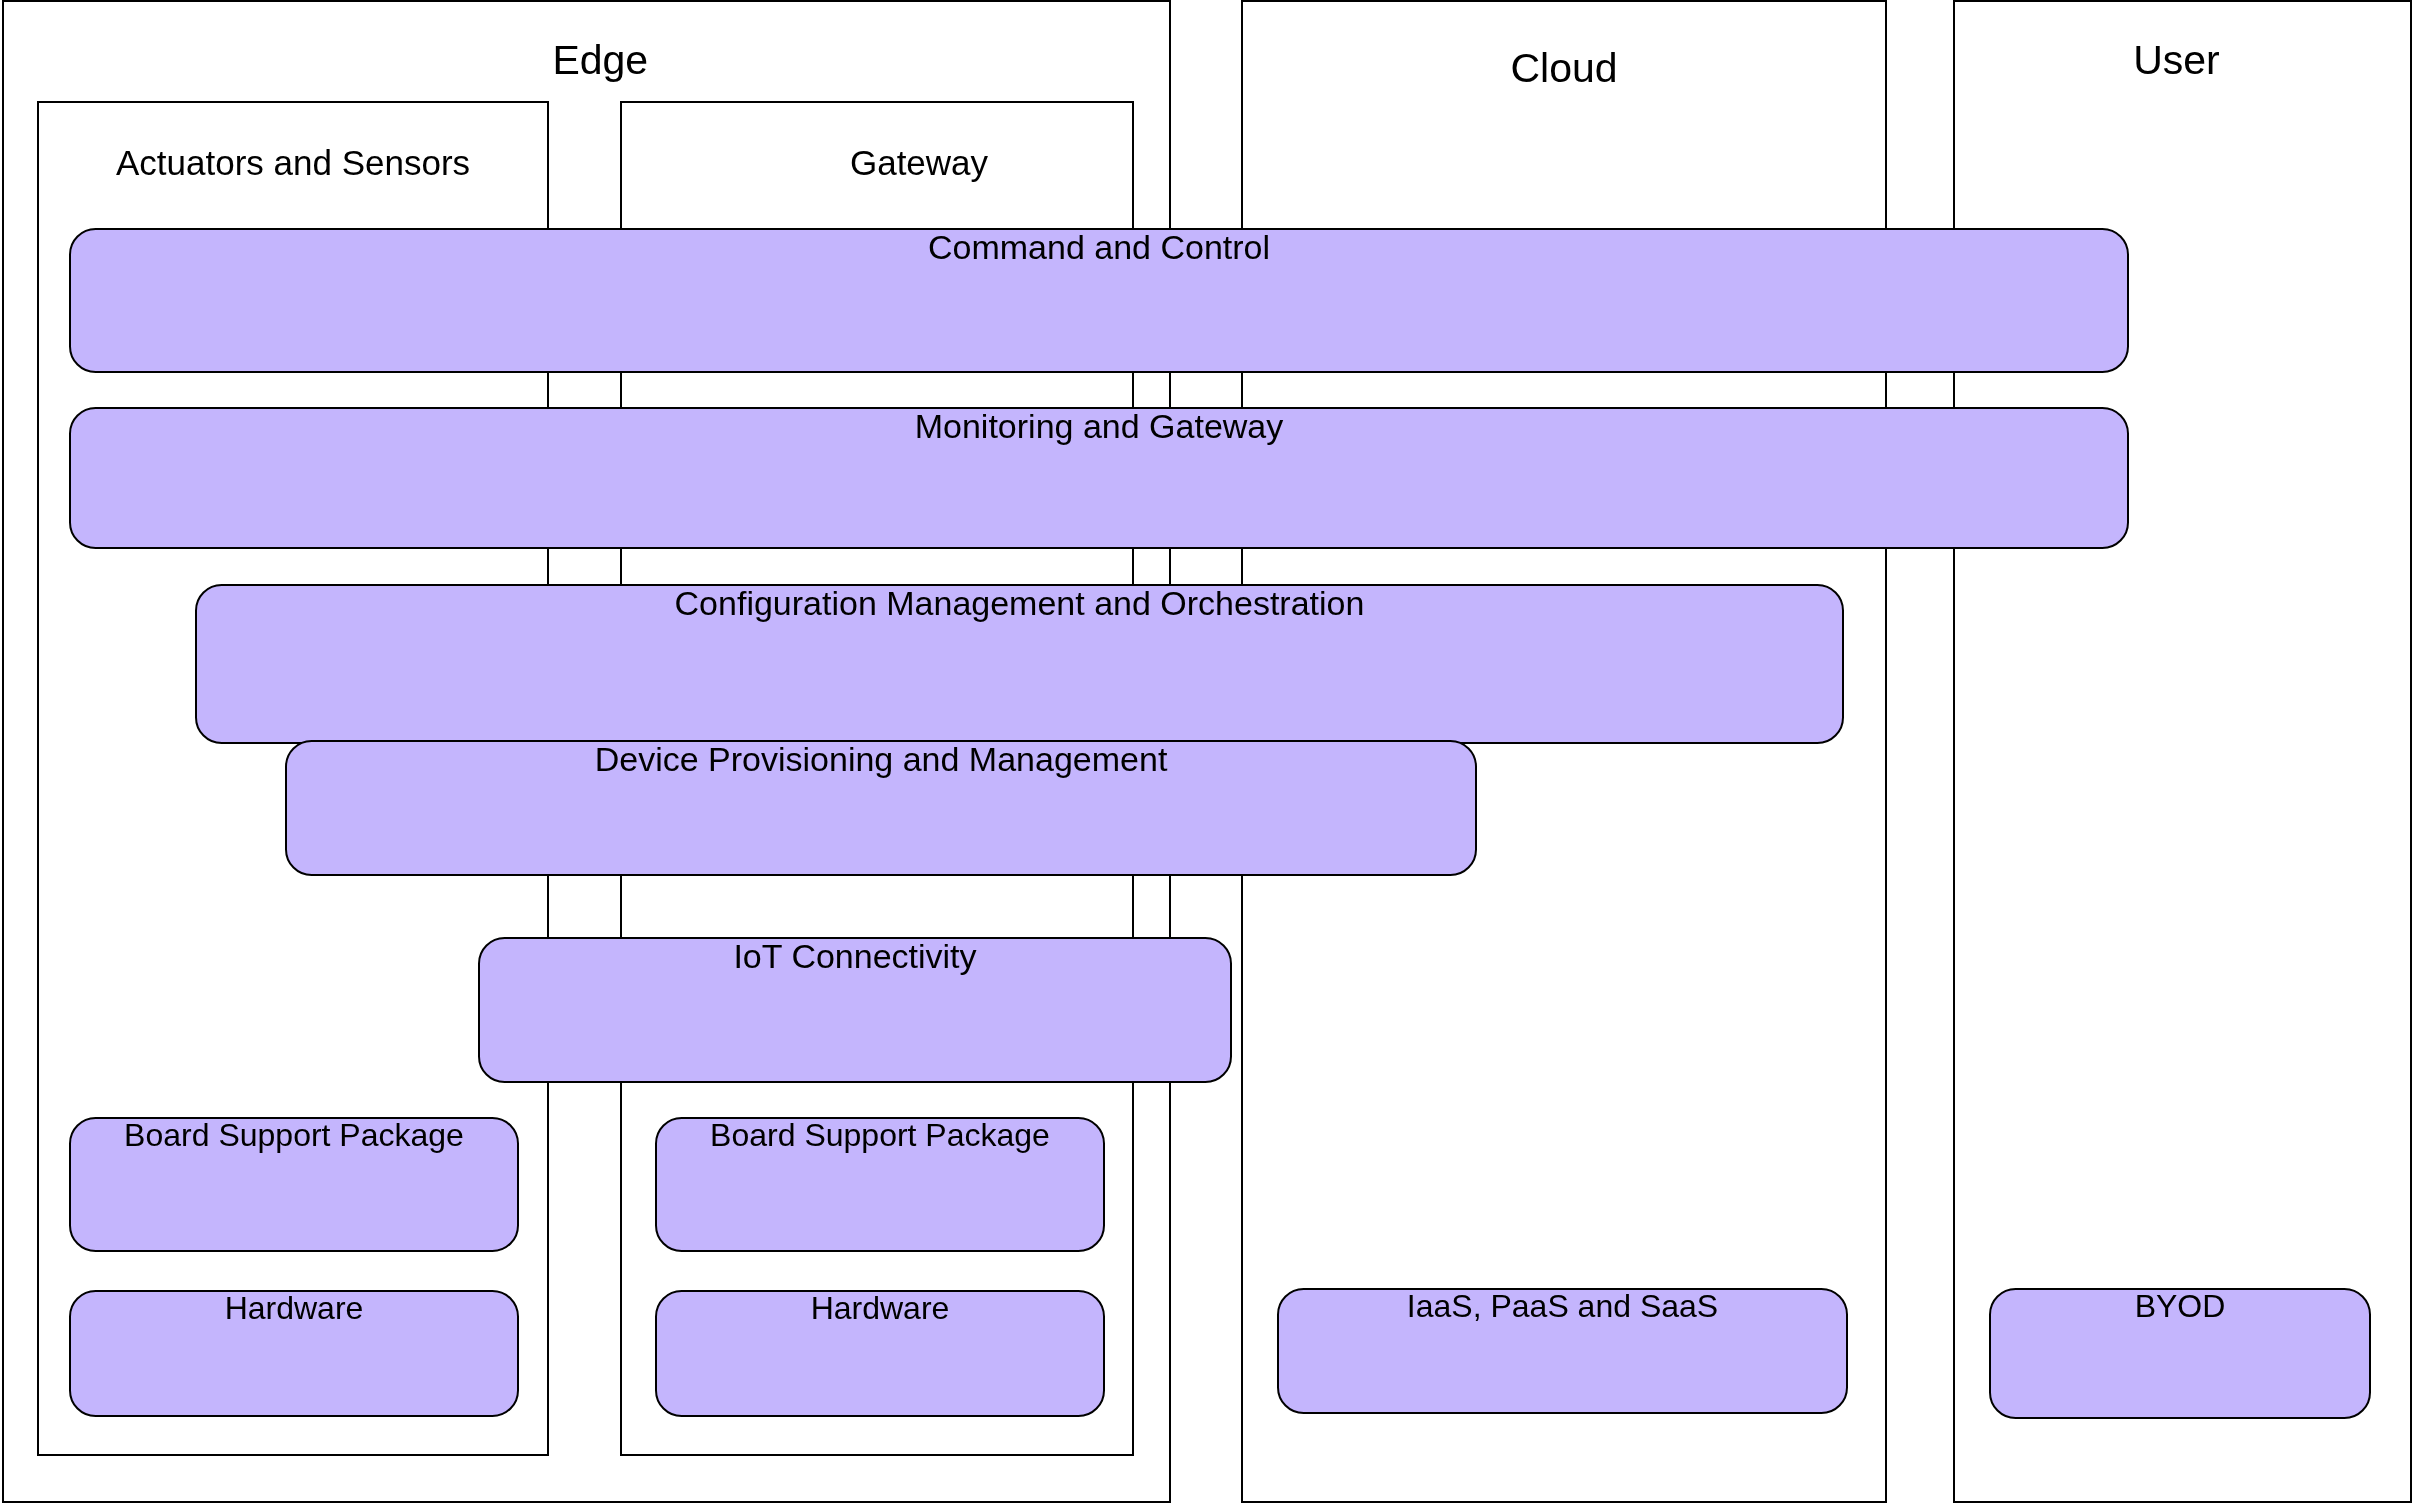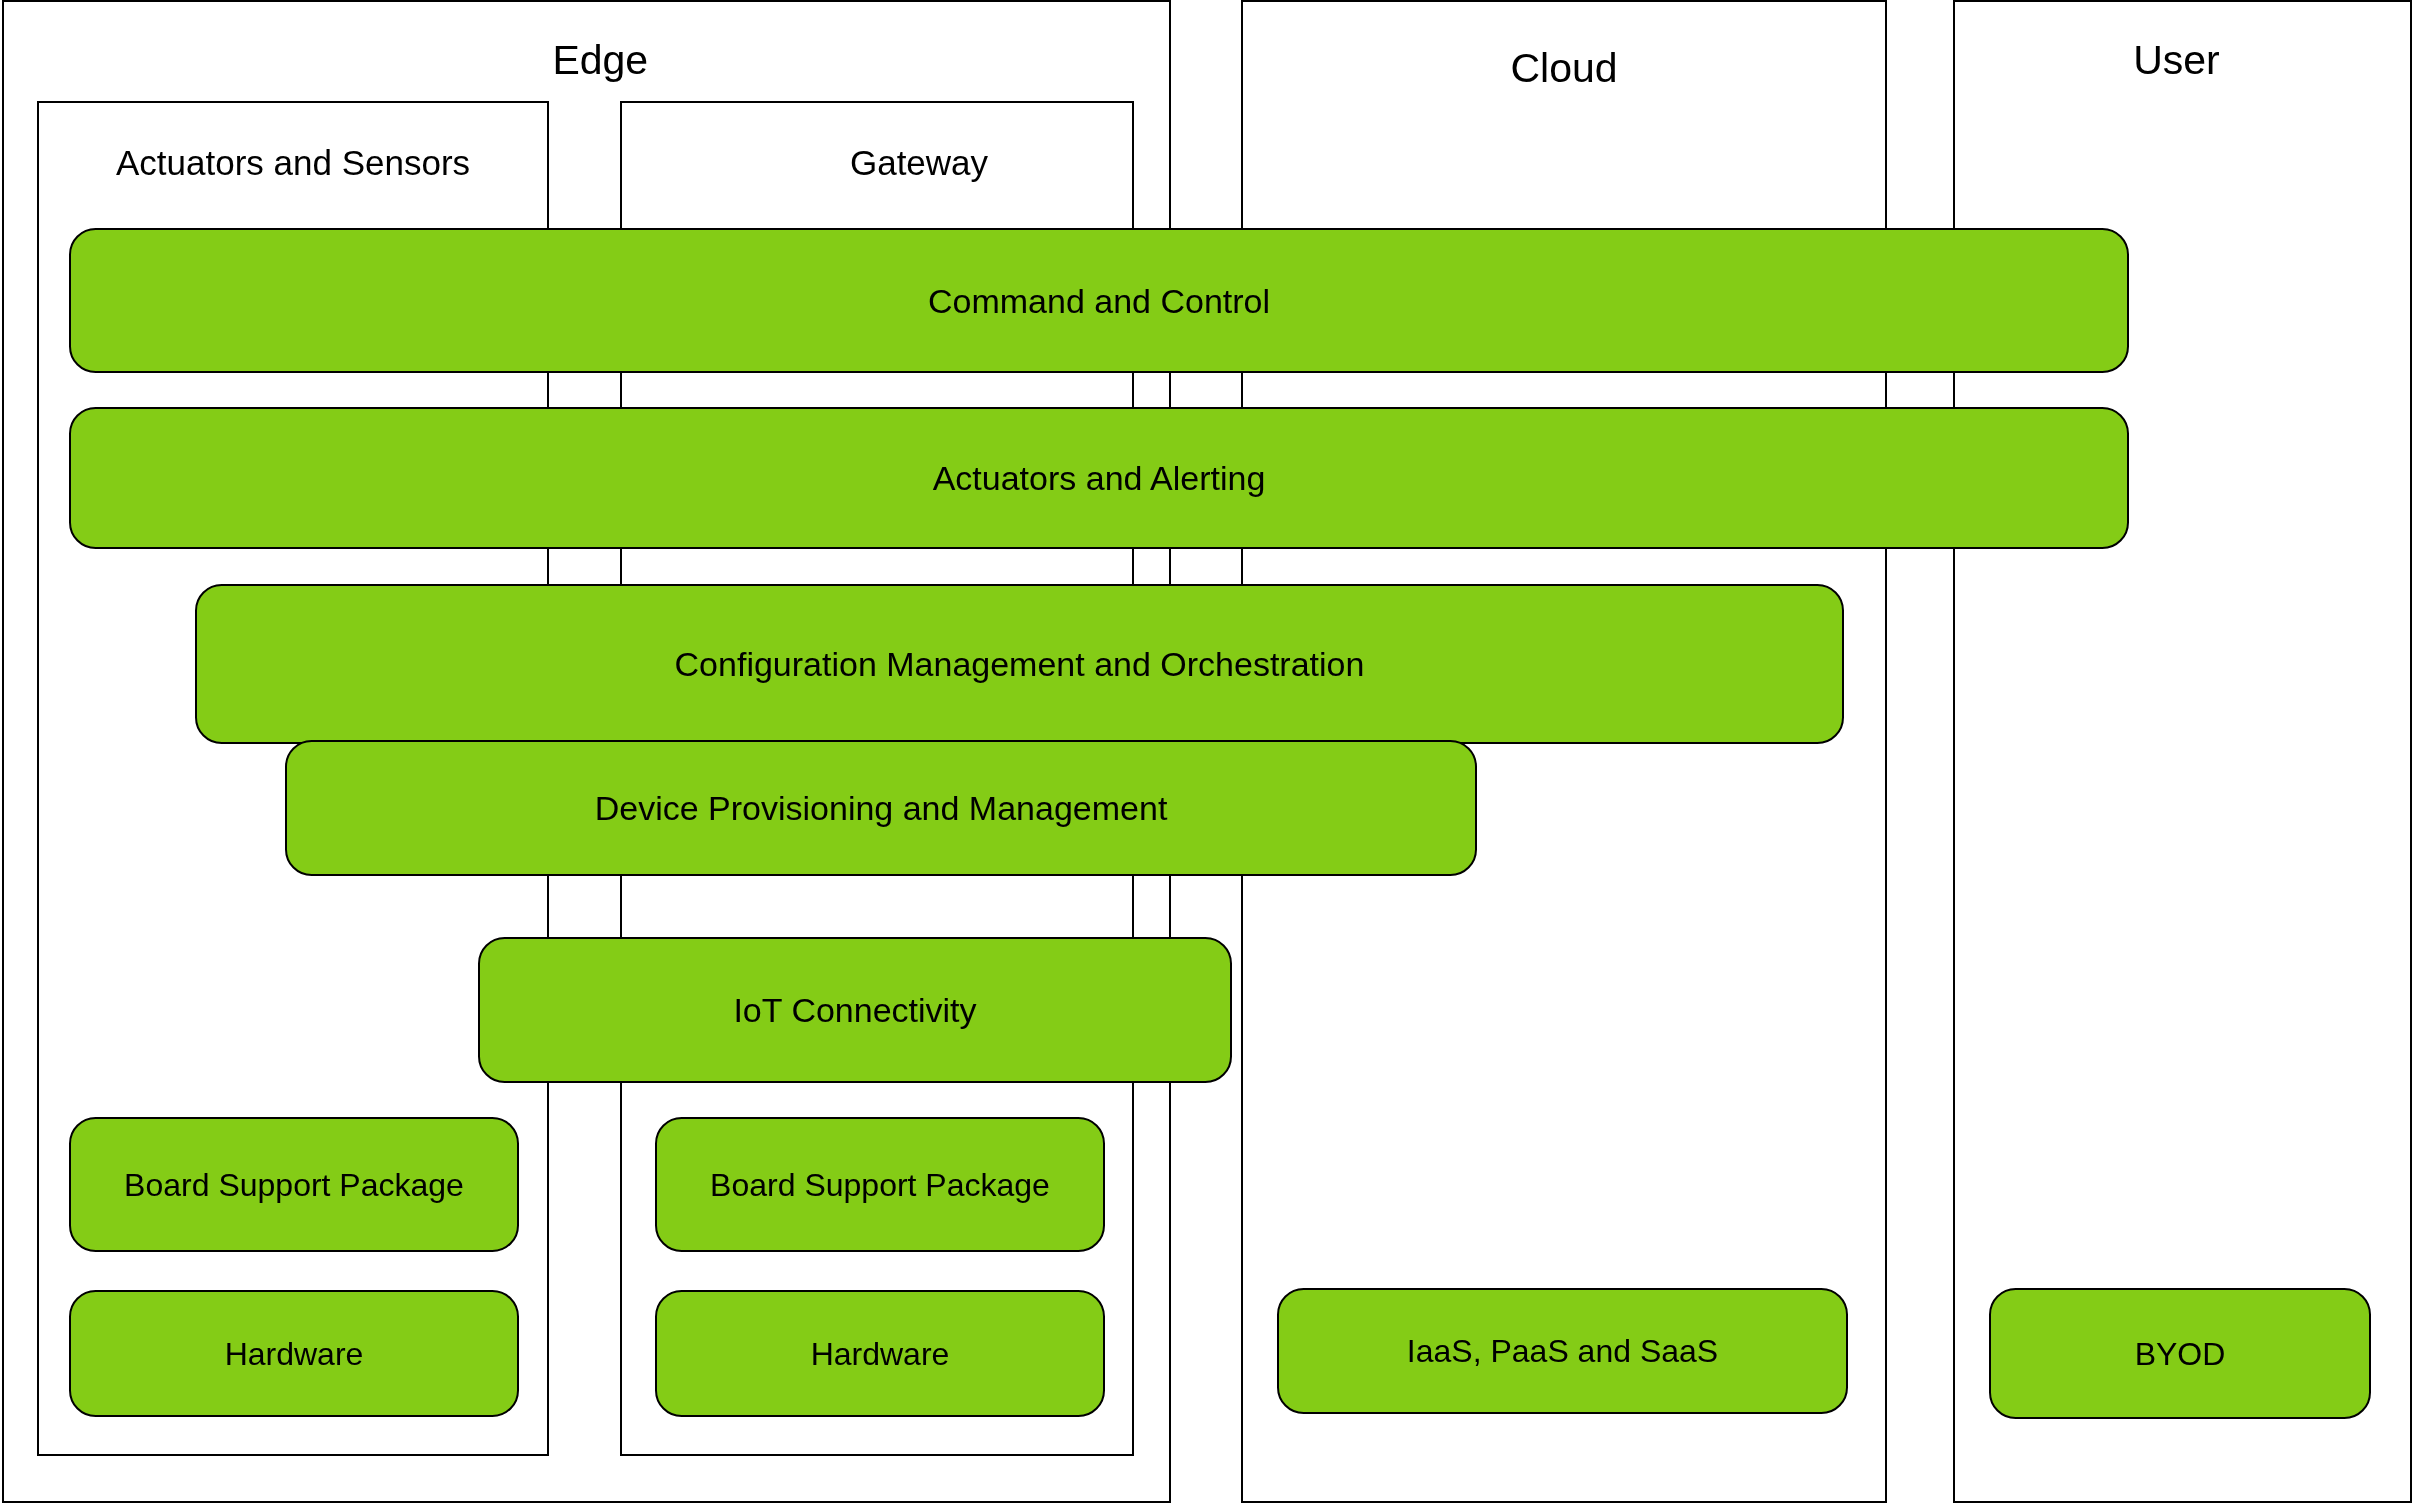--- a/index.html
+++ b/index.html
@@ -24,23 +24,22 @@
     background: #ffffff;
   }
   .rect.transparent {
     background: transparent;
   }
   .rrect {
     position: absolute;
     box-sizing: border-box;
     border: 2.7px solid #000000;
     border-radius: 26.6px;
-    background: #84cc16;
+    background: #c4b5fd;
     display: flex;
-    align-items: center;
     justify-content: center;
   }
   .col-title {
     position: absolute;
     text-align: center;
     font-size: 41px;
     line-height: 1;
     white-space: nowrap;
   }
   .grp-title {
@@ -119,21 +118,21 @@
 
   </div>
 
   <div class="layer-bands">
 
     <div class="rrect" style="left:69px; top:228px; width:2060px; height:145px;">
       <span class="band-label">Command and Control</span>
     </div>
 
     <div class="rrect" style="left:69px; top:407px; width:2060px; height:142px;">
-      <span class="band-label">Actuators and Alerting</span>
+      <span class="band-label">Monitoring and Gateway</span>
     </div>
 
     <div class="rrect" style="left:195px; top:584px; width:1649px; height:160px;">
       <span class="band-label">Configuration Management and Orchestration</span>
     </div>
 
     <div class="rrect" style="left:285px; top:740px; width:1192px; height:136px;">
       <span class="band-label">Device Provisioning and Management</span>
     </div>
 

